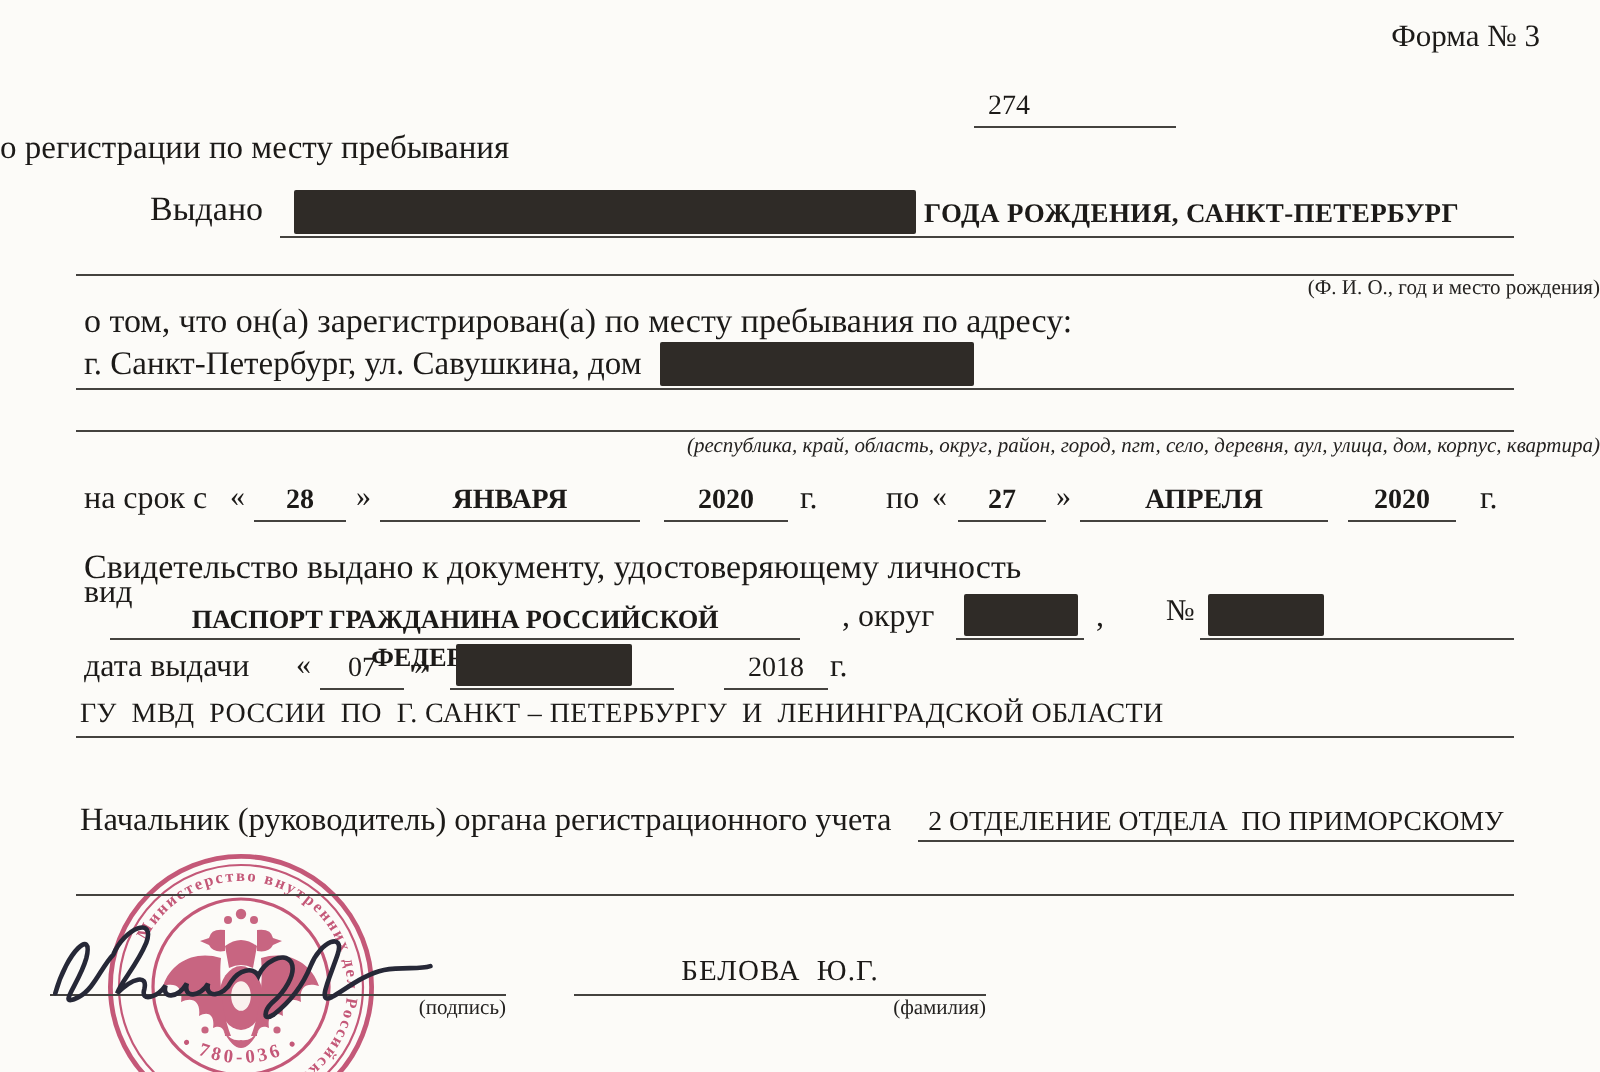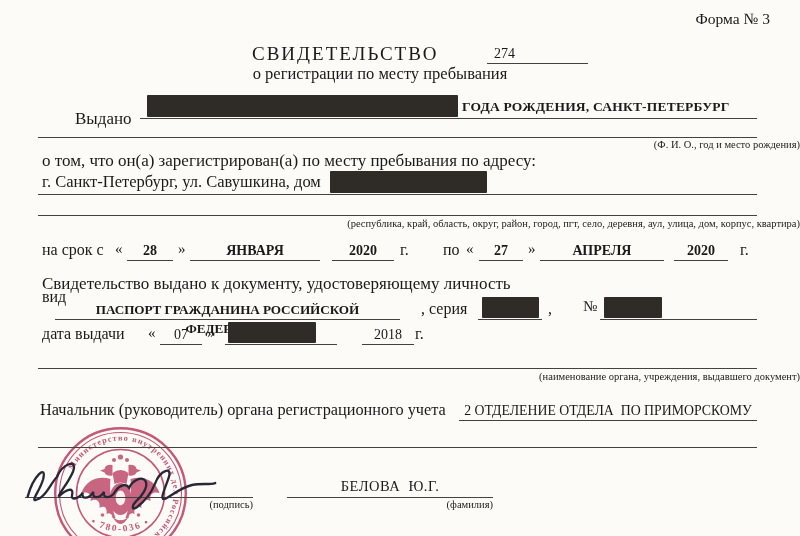--- a/index.html
+++ b/index.html
@@ -25,78 +25,77 @@
   .code-text{font-size:9.5px; letter-spacing:1.8px; font-weight:bold; fill:#bf4269;
              font-family:"Liberation Serif","DejaVu Serif",serif;}
 </style>
 </head>
 <body>
 
 <div class="page">
 
   <div class="abs" style="top:10px; right:30px; font-size:15.5px;">Форма № 3</div>
 
-  <div class="abs" style="left:252px; top:43px; font-size:19px; letter-spacing:2px;">СВИДЕТЕЛЬСТВО</div>
   <div class="cell normal" style="left:487px; top:44px; width:94px; text-align:left; padding-left:7px; font-size:14px;">274</div>
-  <div class="abs" style="left:0; top:64px; width:760px; text-align:center; font-size:16.5px;">о регистрации по месту пребывания</div>
+  <div class="abs" style="left:0; top:64px; width:760px; text-align:left; font-size:16.5px;">о регистрации по месту пребывания</div>
 
-  <div class="abs body-text" style="left:75px; top:109px; font-size:17px;">Выдано</div>
+  <div class="abs body-text" style="left:75px; top:95px; font-size:17px;">Выдано</div>
   <div class="redact" style="left:147px; top:95px; width:311px; height:22px;"></div>
   <div class="abs pre" style="left:462px; top:99px; font-size:13.5px; font-weight:bold; letter-spacing:.2px;">ГОДА РОЖДЕНИЯ, САНКТ-ПЕТЕРБУРГ</div>
   <div class="rule" style="left:140px; top:118px; width:617px;"></div>
 
   <div class="rule" style="left:38px; top:137px; width:719px;"></div>
   <div class="caption" style="left:0; top:139px; width:800px;">(Ф. И. О., год и место рождения)</div>
 
   <div class="abs body-text" style="left:42px; top:172px;">г. Санкт-Петербург, ул. Савушкина, дом</div>
   <div class="abs" style="left:42px; top:151px; font-size:17px;">о том, что он(а) зарегистрирован(а) по месту пребывания по адресу:</div>
   <div class="redact" style="left:330px; top:171px; width:157px; height:22px;"></div>
   <div class="rule" style="left:38px; top:194px; width:719px;"></div>
 
   <div class="rule" style="left:38px; top:215px; width:719px;"></div>
-  <div class="caption" style="left:0; top:218px; width:800px;">(республика, край, область, округ, район, город, пгт, село, деревня, аул, улица, дом, корпус, квартира)</div>
+  <div class="caption" style="left:0; top:218px; width:800px;font-style:italic;">(республика, край, область, округ, район, город, пгт, село, деревня, аул, улица, дом, корпус, квартира)</div>
 
   <div class="abs" style="left:42px; top:241px; font-size:16px;">на срок с</div>
   <div class="abs" style="left:115px; top:241px; font-size:15px;">«</div>
   <div class="cell" style="left:127px; top:241px; width:46px;">28</div>
   <div class="abs" style="left:178px; top:241px; font-size:15px;">»</div>
   <div class="cell" style="left:190px; top:241px; width:130px;">ЯНВАРЯ</div>
   <div class="cell" style="left:332px; top:241px; width:62px;">2020</div>
   <div class="abs" style="left:400px; top:241px; font-size:16px;">г.</div>
   <div class="abs" style="left:443px; top:241px; font-size:16px;">по</div>
   <div class="abs" style="left:466px; top:241px; font-size:15px;">«</div>
   <div class="cell" style="left:479px; top:241px; width:44px;">27</div>
   <div class="abs" style="left:528px; top:241px; font-size:15px;">»</div>
   <div class="cell" style="left:540px; top:241px; width:124px;">АПРЕЛЯ</div>
   <div class="cell" style="left:674px; top:241px; width:54px;">2020</div>
   <div class="abs" style="left:740px; top:241px; font-size:16px;">г.</div>
 
   <div class="abs" style="left:42px; top:274px; font-size:17px;">Свидетельство выдано к документу, удостоверяющему личность</div>
 
   <div class="abs" style="left:42px; top:288px; font-size:16px;">вид</div>
   <div class="cell normal" style="left:55px; top:300px; width:345px; font-size:13.2px; letter-spacing:-0.1px;font-weight:bold;">ПАСПОРТ ГРАЖДАНИНА РОССИЙСКОЙ ФЕДЕРАЦИИ</div>
-  <div class="abs" style="left:421px; top:300px; font-size:16px;">, серия</div>
+  <div class="abs" style="left:421px; top:300px; font-size:16px;">, округ</div>
   <div class="cell" style="left:478px; top:300px; width:64px;"></div>
   <div class="redact" style="left:482px; top:297px; width:57px; height:21px;"></div>
   <div class="abs" style="left:548px; top:300px; font-size:16px;">,</div>
   <div class="abs" style="left:583px; top:298px; font-size:15px;">№</div>
   <div class="cell" style="left:600px; top:300px; width:157px;"></div>
   <div class="redact" style="left:604px; top:297px; width:58px; height:21px;"></div>
 
   <div class="abs" style="left:42px; top:325px; font-size:16px;text-align:right;">дата выдачи</div>
   <div class="abs" style="left:148px; top:325px; font-size:15px;">«</div>
   <div class="cell normal" style="left:160px; top:325px; width:42px;">07</div>
   <div class="abs" style="left:207px; top:325px; font-size:15px;">»</div>
   <div class="cell" style="left:225px; top:325px; width:112px;"></div>
   <div class="redact" style="left:228px; top:322px; width:88px; height:21px;"></div>
   <div class="cell normal" style="left:362px; top:325px; width:52px;">2018</div>
   <div class="abs" style="left:415px; top:325px; font-size:16px;">г.</div>
 
+  <div class="abs pre" style="left:40px; top:350px; font-size:14px; letter-spacing:.2px;">ГУ  МВД  РОССИИ  ПО  Г. САНКТ – ПЕТЕРБУРГУ  И  ЛЕНИНГРАДСКОЙ ОБЛАСТИ</div>
   <div class="rule" style="left:38px; top:368px; width:719px;"></div>
-  <div class="caption" style="left:0; top:371px; width:800px;">(наименование органа, учреждения, выдавшего документ)</div>
 
   <div class="abs" style="left:40px; top:400px; font-size:16.3px;">Начальник (руководитель) органа регистрационного учета</div>
   <div class="cell normal pre" style="left:459px; top:401px; width:298px; font-size:13.8px;">2 ОТДЕЛЕНИЕ ОТДЕЛА  ПО ПРИМОРСКОМУ</div>
   <div class="rule" style="left:38px; top:447px; width:719px; z-index:4;"></div>
 
   <svg class="stamp-svg" viewBox="0 0 141 141">
     <defs>
       <filter id="blurF" x="-10%" y="-10%" width="120%" height="120%">
         <feGaussianBlur stdDeviation="0.35"></feGaussianBlur>
       </filter>

